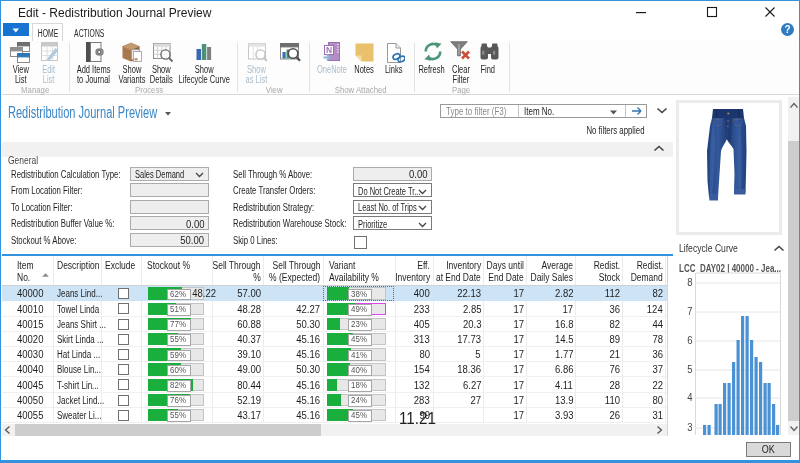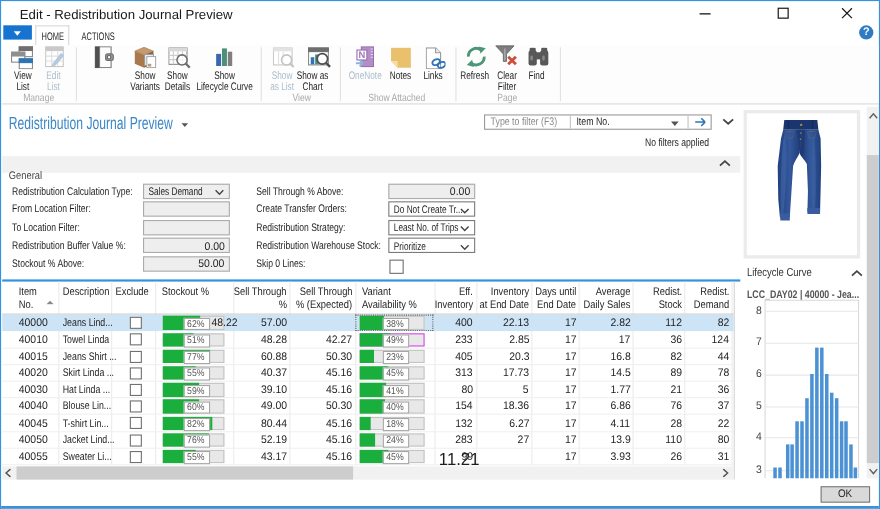--- a/index.html
+++ b/index.html
@@ -25,30 +25,31 @@
     <div style="position:absolute;left:30.5px;top:22px;width:31px;height:18px;background:#fff;border:1px solid #d8d8d8;border-bottom:none;box-sizing:border-box"></div>
     <div style="position:absolute;left:-23.5px;top:26.5px;width:140px;text-align:center;font-size:10px;color:#262626;"><span style="display:inline-block;transform:scaleX(0.68);transform-origin:50% 0;">HOME</span></div>
     <div style="position:absolute;left:18.5px;top:26.5px;width:140px;text-align:center;font-size:10px;color:#262626;"><span style="display:inline-block;transform:scaleX(0.68);transform-origin:50% 0;">ACTIONS</span></div>
     <div style="position:absolute;left:1px;top:40px;width:798px;height:54px;background:#fdfdfd;border-bottom:1px solid #d9d9d9;box-sizing:border-box"></div>
     <div style="position:absolute;left:67.5px;top:42px;width:1px;height:49px;background:#e2e2e2"></div>
     <div style="position:absolute;left:235.5px;top:42px;width:1px;height:49px;background:#e2e2e2"></div>
     <div style="position:absolute;left:307.5px;top:42px;width:1px;height:49px;background:#e2e2e2"></div>
     <div style="position:absolute;left:412.5px;top:42px;width:1px;height:49px;background:#e2e2e2"></div>
     <div style="position:absolute;left:507.5px;top:42px;width:1px;height:49px;background:#e2e2e2"></div>
     <div style="position:absolute;left:-36px;top:82.5px;width:140px;text-align:center;font-size:9.5px;color:#a9a9a9;"><span style="display:inline-block;transform:scaleX(0.82);transform-origin:50% 0;">Manage</span></div>
+    <div style="position:absolute;left:78px;top:82.5px;width:140px;text-align:center;font-size:9.5px;color:#a9a9a9;"><span style="display:inline-block;transform:scaleX(0.82);transform-origin:50% 0;">Process</span></div>
     <div style="position:absolute;left:203px;top:82.5px;width:140px;text-align:center;font-size:9.5px;color:#a9a9a9;"><span style="display:inline-block;transform:scaleX(0.82);transform-origin:50% 0;">View</span></div>
     <div style="position:absolute;left:390px;top:82.5px;width:140px;text-align:center;font-size:9.5px;color:#a9a9a9;"><span style="display:inline-block;transform:scaleX(0.82);transform-origin:50% 0;">Page</span></div>
     <div style="position:absolute;left:290px;top:82.5px;width:140px;text-align:center;font-size:9.5px;color:#a9a9a9;"><span style="display:inline-block;transform:scaleX(0.82);transform-origin:50% 0;">Show Attached</span></div>
     <div style="position:absolute;left:-50.5px;top:63.5px;width:140px;text-align:center;font-size:10px;color:#1e1e1e;line-height:10px;"><span style="display:inline-block;transform:scaleX(0.75);transform-origin:50% 0;line-height:10px;">View<br>List</span></div>
     <div style="position:absolute;left:-22px;top:63.5px;width:140px;text-align:center;font-size:10px;color:#a9bccb;line-height:10px;"><span style="display:inline-block;transform:scaleX(0.75);transform-origin:50% 0;line-height:10px;">Edit<br>List</span></div>
+    <div style="position:absolute;left:23px;top:63.5px;width:140px;text-align:center;font-size:10px;color:#1e1e1e;line-height:10px;"><span style="display:inline-block;transform:scaleX(0.75);transform-origin:50% 0;line-height:10px;">Add Items<br>to Journal</span></div>
     <div style="position:absolute;left:60.5px;top:63.5px;width:140px;text-align:center;font-size:10px;color:#1e1e1e;line-height:10px;"><span style="display:inline-block;transform:scaleX(0.75);transform-origin:50% 0;line-height:10px;">Show<br>Variants</span></div>
     <div style="position:absolute;left:90.5px;top:63.5px;width:140px;text-align:center;font-size:10px;color:#1e1e1e;line-height:10px;"><span style="display:inline-block;transform:scaleX(0.75);transform-origin:50% 0;line-height:10px;">Show<br>Details</span></div>
     <div style="position:absolute;left:133px;top:63.5px;width:140px;text-align:center;font-size:10px;color:#1e1e1e;line-height:10px;"><span style="display:inline-block;transform:scaleX(0.75);transform-origin:50% 0;line-height:10px;">Show<br>Lifecycle Curve</span></div>
     <div style="position:absolute;left:185px;top:63.5px;width:140px;text-align:center;font-size:10px;color:#a9bccb;line-height:10px;"><span style="display:inline-block;transform:scaleX(0.75);transform-origin:50% 0;line-height:10px;">Show<br>as List</span></div>
-    <div style="position:absolute;left:213.5px;top:63.5px;width:140px;text-align:center;font-size:10px;color:#1e1e1e;line-height:10px;"><span style="display:inline-block;transform:scaleX(0.75);transform-origin:50% 0;line-height:10px;">Show as<br>Chart</span></div>
     <div style="position:absolute;left:261px;top:63.5px;width:140px;text-align:center;font-size:10px;color:#a9bccb;line-height:10px;"><span style="display:inline-block;transform:scaleX(0.75);transform-origin:50% 0;line-height:10px;">OneNote</span></div>
     <div style="position:absolute;left:293.5px;top:63.5px;width:140px;text-align:center;font-size:10px;color:#1e1e1e;line-height:10px;"><span style="display:inline-block;transform:scaleX(0.75);transform-origin:50% 0;line-height:10px;">Notes</span></div>
     <div style="position:absolute;left:322.5px;top:63.5px;width:140px;text-align:center;font-size:10px;color:#1e1e1e;line-height:10px;"><span style="display:inline-block;transform:scaleX(0.75);transform-origin:50% 0;line-height:10px;">Links</span></div>
     <div style="position:absolute;left:361px;top:63.5px;width:140px;text-align:center;font-size:10px;color:#1e1e1e;line-height:10px;"><span style="display:inline-block;transform:scaleX(0.75);transform-origin:50% 0;line-height:10px;">Refresh</span></div>
     <div style="position:absolute;left:389.5px;top:63.5px;width:140px;text-align:center;font-size:10px;color:#1e1e1e;line-height:10px;"><span style="display:inline-block;transform:scaleX(0.75);transform-origin:50% 0;line-height:10px;">Clear<br>Filter</span></div>
     <div style="position:absolute;left:417px;top:63.5px;width:140px;text-align:center;font-size:10px;color:#1e1e1e;line-height:10px;"><span style="display:inline-block;transform:scaleX(0.75);transform-origin:50% 0;line-height:10px;">Find</span></div>
     <svg style="position:absolute;left:9px;top:40.5px" width="21" height="21" viewBox="0 0 21 21">
       <rect x="7.5" y="0.5" width="12" height="9" fill="#fff" stroke="#8a8a8a"></rect>
       <rect x="7.5" y="0.5" width="12" height="3.4" fill="#6f6f6f" stroke="#6f6f6f"></rect>
       <rect x="0.5" y="5.5" width="12" height="9" fill="#fff" stroke="#8a8a8a"></rect>

